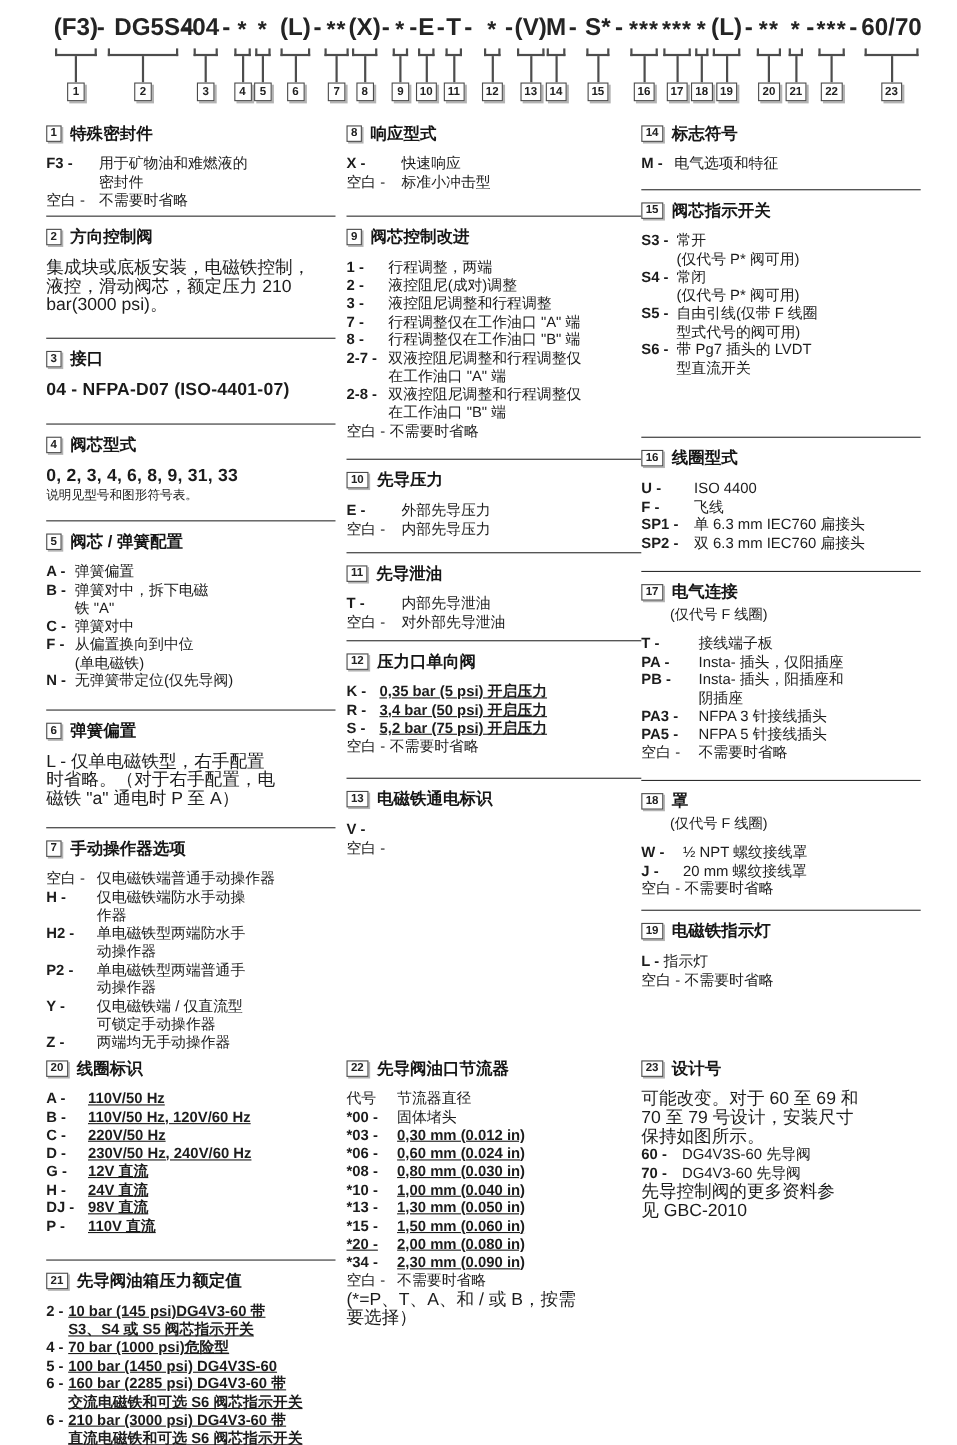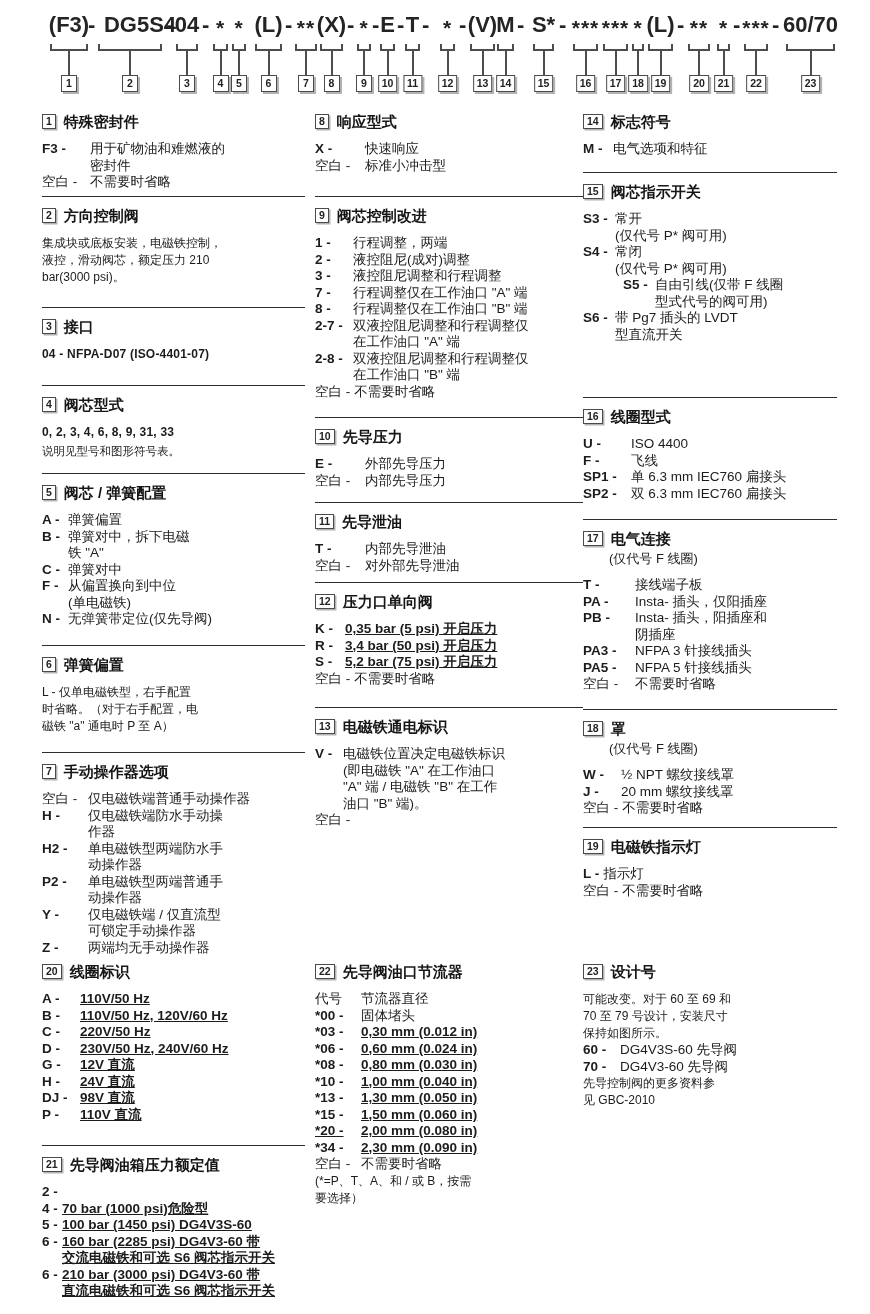--- a/index.html
+++ b/index.html
@@ -37,21 +37,21 @@
     border:1.2px solid #4a4a4a;box-shadow:1.5px 1.5px 0 #b3b3b3;background:#fff;
     font-size:10.5px;font-weight:bold;line-height:13px;padding:0 3px;color:#222;flex-shrink:0;
   }
   .sec-title{font-weight:bold;font-size:15px;line-height:17px;color:#161616;}
   .subtitle{font-size:13px;line-height:16px;white-space:pre;padding-left:26px;margin:-7px 0 10px;}
   .row{display:flex;font-size:13.5px;line-height:16.5px;}
   .term{font-weight:bold;white-space:nowrap;flex-shrink:0;padding-right:4px;box-sizing:border-box;}
   .term.cjk{font-weight:normal;}
   .desc{white-space:pre;}
   .desc.bold{font-weight:bold;text-decoration:underline;}
-  .para{font-size:12px;line-height:17px;white-space:pre;}
+  .para{font-size:16px;line-height:17px;white-space:pre;}
   .para.bold{font-weight:bold;letter-spacing:0.2px;}
   .para.small{font-size:11.5px;line-height:15px;margin-top:3px;}
 </style>
 </head>
 <body>
 
 <div class="page">
   <div class="code-area">
       <div class="code-label" style="left: 69px;">(F3)</div>
       <div class="bracket" style="left: 50px; width: 38px;"></div>
@@ -317,20 +317,22 @@
           </div>
         </div>
         <div class="divider" style="top: 1145px;"></div>
         <div class="section" style="top: 1156px;">
           <div class="sec-head">
             <div class="sec-num">21</div>
             <div class="sec-title">先导阀油箱压力额定值</div>
           </div>
           <div class="row">
             <div class="term" style="min-width: 20px;">2 -</div>
+            <div class="desc bold">10 bar (145 psi)DG4V3-60 带
+S3、S4 或 S5 阀芯指示开关</div>
           </div>
           <div class="row">
             <div class="term" style="min-width: 20px;">4 -</div>
             <div class="desc bold">70 bar (1000 psi)危险型</div>
           </div>
           <div class="row">
             <div class="term" style="min-width: 20px;">5 -</div>
             <div class="desc bold">100 bar (1450 psi) DG4V3S-60</div>
           </div>
           <div class="row">
@@ -455,24 +457,20 @@
           </div>
         </div>
         <div class="divider" style="top: 707px;"></div>
         <div class="section" style="top: 718px;">
           <div class="sec-head">
             <div class="sec-num">13</div>
             <div class="sec-title">电磁铁通电标识</div>
           </div>
           <div class="row">
             <div class="term" style="min-width: 28px;">V -</div>
-            <div class="desc">电磁铁位置决定电磁铁标识
-(即电磁铁 "A" 在工作油口
-"A" 端 / 电磁铁 "B" 在工作
-油口 "B" 端)。</div>
           </div>
           <div class="row">
             <div class="term cjk" style="min-width: 28px;">空白 -</div>
           </div>
         </div>
         <div class="section" style="top: 963px;">
           <div class="sec-head">
             <div class="sec-num">22</div>
             <div class="sec-title">先导阀油口节流器</div>
           </div>
@@ -545,21 +543,21 @@
             <div class="term" style="min-width: 32px;">S3 -</div>
             <div class="desc">常开
 (仅代号 P* 阀可用)</div>
           </div>
           <div class="row">
             <div class="term" style="min-width: 32px;">S4 -</div>
             <div class="desc">常闭
 (仅代号 P* 阀可用)</div>
           </div>
           <div class="row">
-            <div class="term" style="min-width: 32px; margin-left: 40px;">S5 -</div>
+            <div class="term" style="min-width: 32px;">S5 -</div>
             <div class="desc">自由引线(仅带 F 线圈
 型式代号的阀可用)</div>
           </div>
           <div class="row">
             <div class="term" style="min-width: 32px;">S6 -</div>
             <div class="desc">带 Pg7 插头的 LVDT
 型直流开关</div>
           </div>
         </div>
         <div class="divider" style="top: 397px;"></div>

